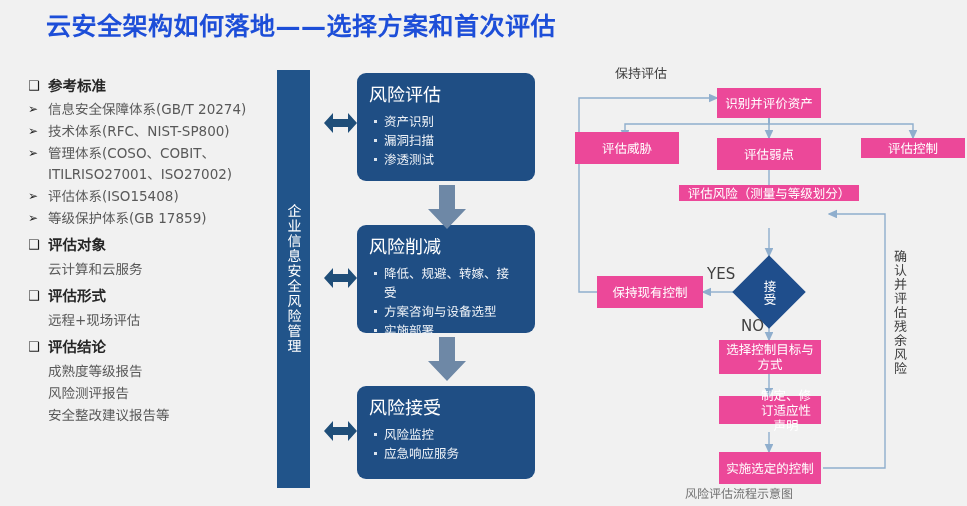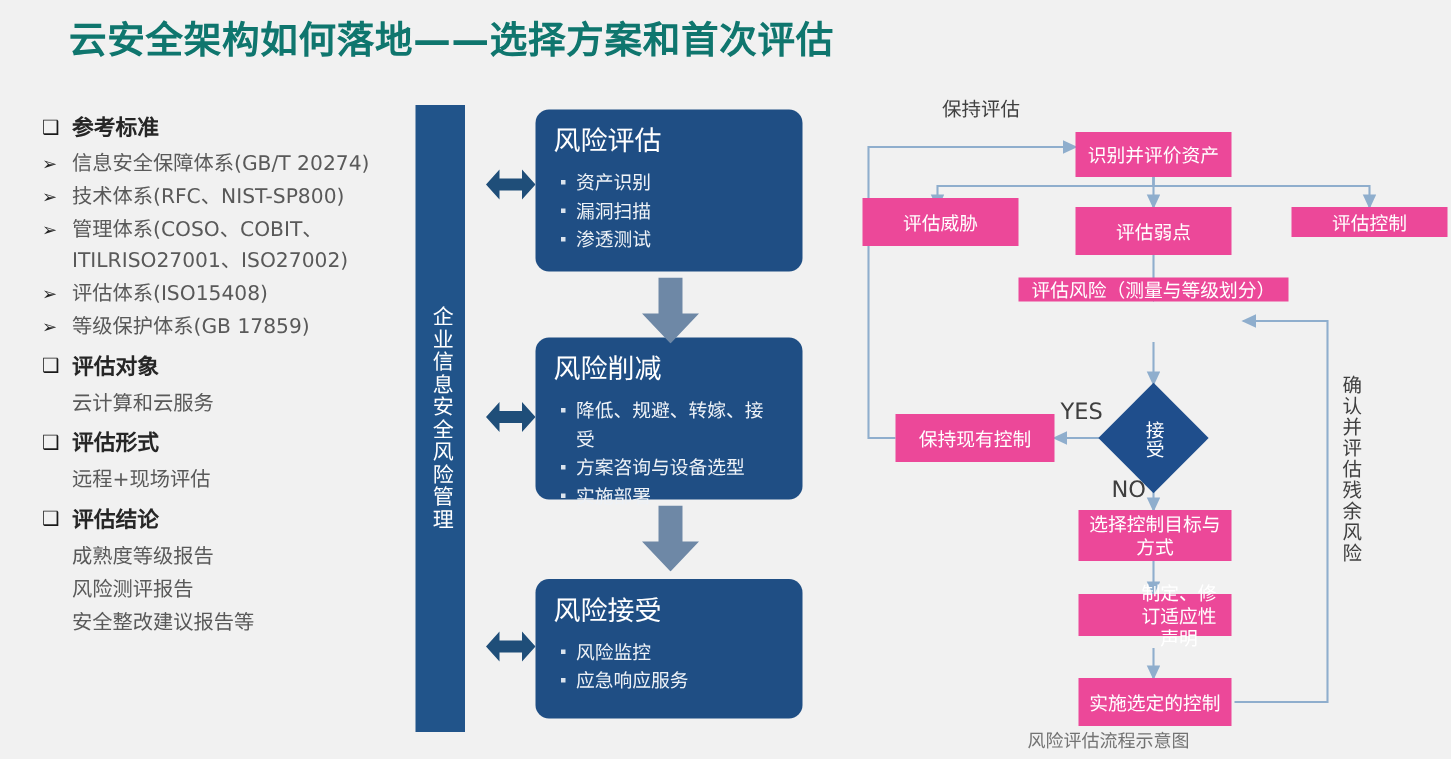--- a/index.html
+++ b/index.html
@@ -9,21 +9,21 @@
     font-family:"DejaVu Sans","Liberation Sans",sans-serif;
     overflow:hidden;
     position:relative;
   }
   .page{position:absolute;inset:0;}
 
   
   .title{
     position:absolute;left:46px;top:6px;
     font-size:25px;font-weight:bold;
-    color:#0f766e;
+    color:#1d4ed8;
     letter-spacing:0.5px;
     white-space:nowrap;
   }
 
   
   .sidebar{
     position:absolute;left:28px;top:70px;width:248px;
     color:#3f3f3f;
   }
   .sb-head{
@@ -280,21 +280,21 @@
     <div class="fdiamond" style="left:168px;top:206px;width:52px;height:52px;">
       <span>接受</span>
     </div>
 
     <div class="fbox" style="left:22px;top:216px;width:106px;height:32px;">保持现有控制</div>
 
     <div class="fbox" style="left:144px;top:280px;width:102px;height:34px;">选择控制目标与方式</div>
     <div class="fbox" style="left:144px;top:336px;width:102px;height:28px;padding-left:36px;">制定、修订适应性声明</div>
     <div class="fbox" style="left:144px;top:392px;width:102px;height:32px;">实施选定的控制</div>
 
-    <div class="flabel" style="left:40px;top:6px;margin-left:13px;">保持评估</div>
+    <div class="flabel" style="left:40px;top:6px;">保持评估</div>
     <div class="flabel" style="left:132px;top:206px;font-size:15px;color:#3f3f3f;">YES</div>
     <div class="flabel" style="left:166px;top:258px;font-size:15px;color:#3f3f3f;">NO</div>
     <div class="flabel-v" style="left:316px;top:190px;">确认并评估残余风险</div>
 
     <div class="fcaption" style="left:110px;top:424px;">风险评估流程示意图</div>
   </div>
 
 </div>
 
 </body></html>

